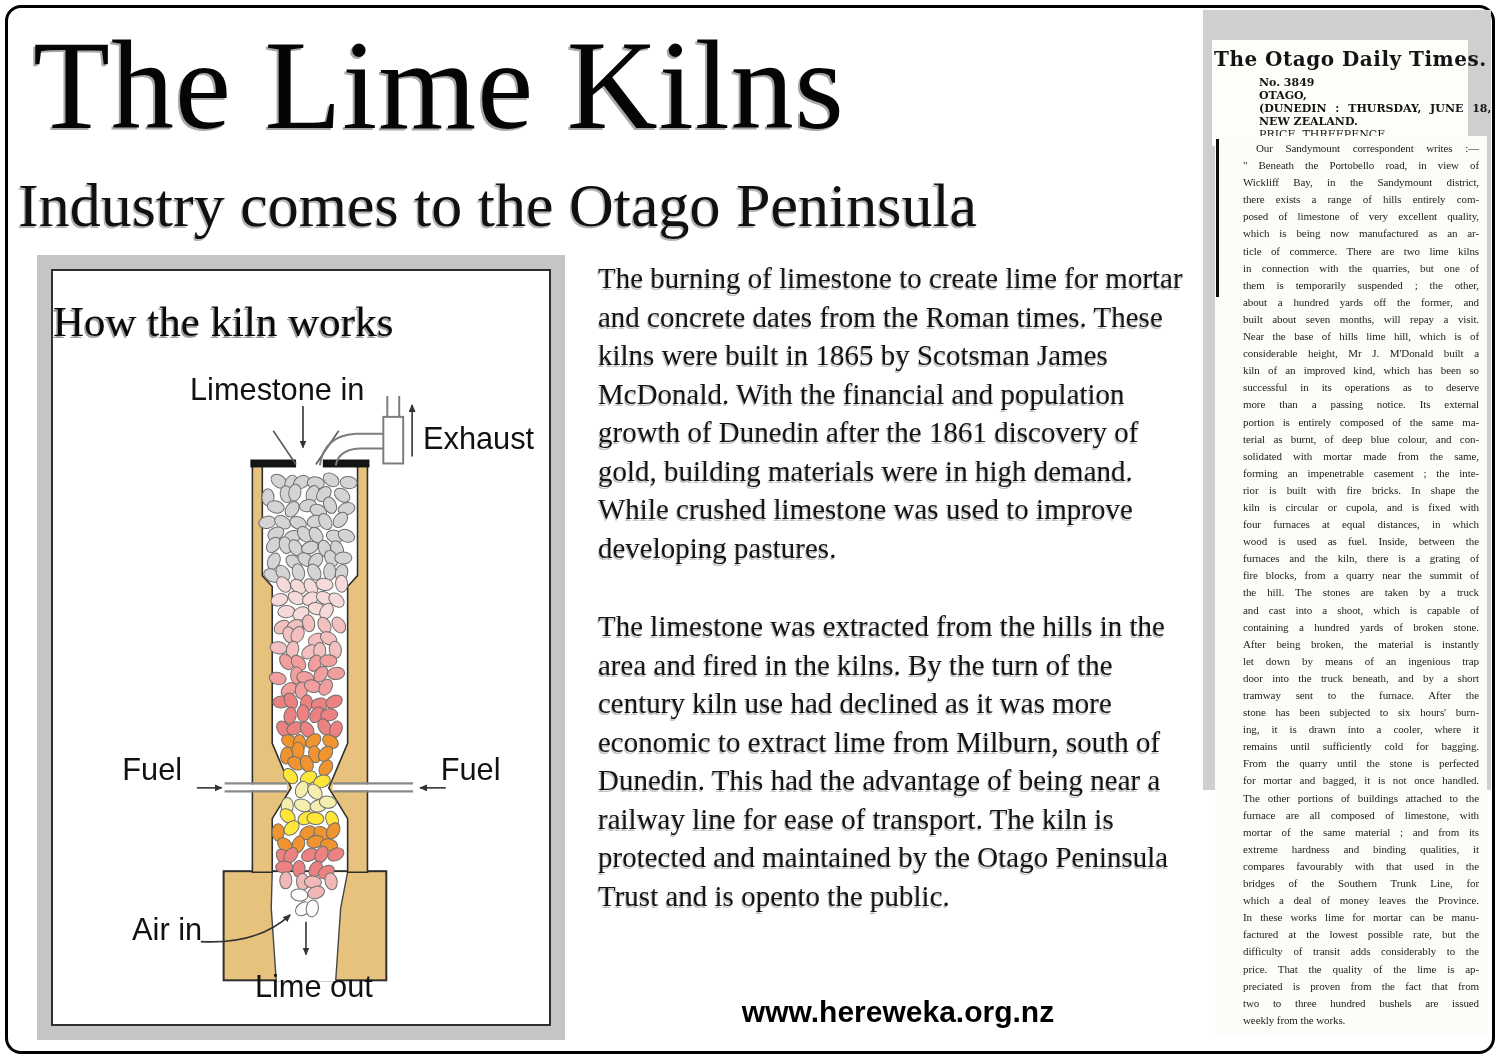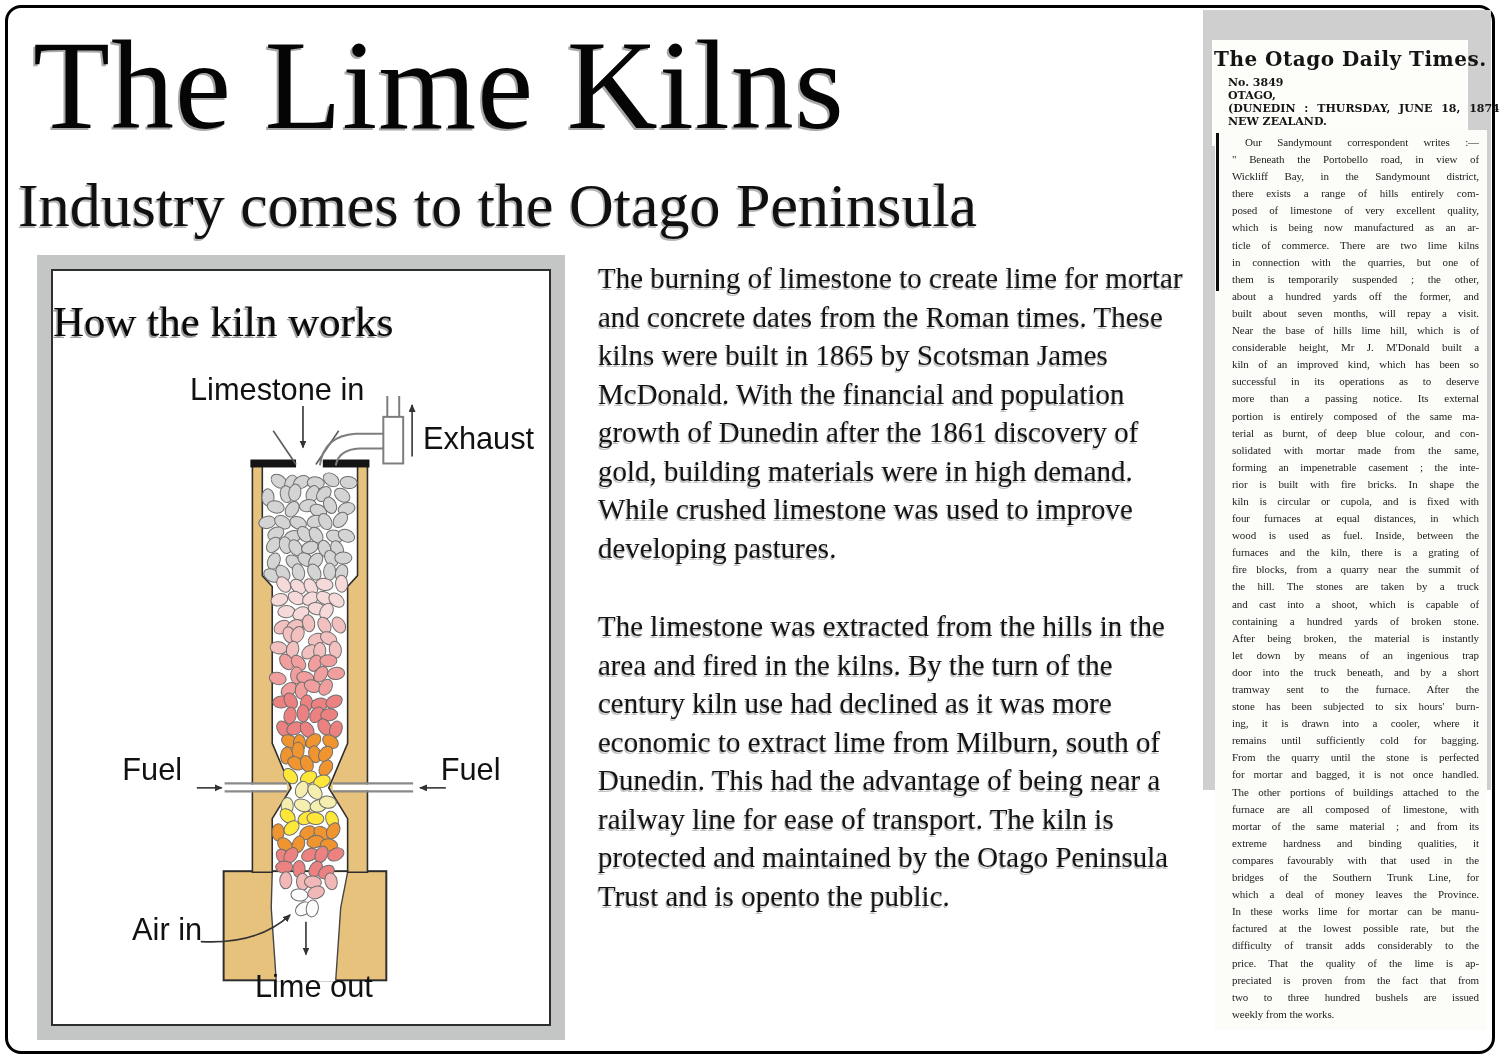--- a/index.html
+++ b/index.html
@@ -24,25 +24,25 @@
   .bodytext{position:absolute;left:598px;top:259px;width:600px;color:#141414;}
   .bodytext p{margin:0 0 40px 0;font-size:29px;line-height:38.5px;text-shadow:-1px 1.5px 0 #c2c2c2;}
   .website{position:absolute;left:598px;top:995px;width:600px;text-align:center;
            font-family:"Liberation Sans",sans-serif;font-weight:bold;font-size:30px;color:#000;}
 
   
   .clipping{position:absolute;left:1203px;top:10px;width:288px;height:780px;background:#cfcfcf;}
   .masthead{position:absolute;left:9px;top:30px;width:256px;height:106px;background:#fdfdfa;
             font-family:"DejaVu Serif",serif;color:#141414;}
   .np-title{text-align:center;font-size:20px;font-weight:bold;letter-spacing:.5px;margin:7px 2px 5px 2px;white-space:nowrap;}
-  .np-meta{padding-left:16px;font-size:11px;line-height:13px;font-weight:bold;white-space:nowrap;}
+  .np-meta{padding-left:16px;font-size:11px;line-height:13px;font-weight:bold;white-space:nowrap;margin-left:31px;}
   .np-dateline{word-spacing:5px;}
   .np-price{font-weight:normal;}
-  .article{position:absolute;left:12px;top:120px;width:272px;height:900px;background:#fcfcf9;
-           box-sizing:border-box;padding:4px 8px 4px 17px;}
+  .article{position:absolute;left:12px;top:126px;width:272px;height:900px;background:#fcfcf9;
+           box-sizing:border-box;padding:4px 8px 4px 28px;}
   .article-rule{position:absolute;left:1px;top:3px;width:3px;height:158px;background:#0c0c0c;}
   .np-line{font-family:"Liberation Serif",serif;font-size:11px;line-height:17.1px;color:#1c1c1c;
            letter-spacing:-0.1px;text-align:justify;text-align-last:justify;overflow:hidden;white-space:nowrap;}
   .np-line.indent{padding-left:13px;}
   .np-line.noj{text-align-last:left;}
 </style>
 </head>
 <body>
 
 <div class="stage">
@@ -259,20 +259,21 @@
         <text class="diag-label" x="314" y="1000" text-anchor="middle">Lime out</text>
       </svg>
       <div class="panel-title">How the kiln works</div>
     </div>
   </div>
 
   <div class="bodytext">
     <p>The burning of limestone to create lime for mortar and concrete dates from the Roman times. These kilns were built  in 1865 by Scotsman James McDonald. With the financial and population growth of Dunedin after the 1861 discovery of gold, building materials were in high demand. While crushed limestone was used to improve developing pastures.</p>
     <p>The limestone was extracted from the hills in the area and fired in the kilns. By the turn of the century kiln use had declined as it was more economic to extract lime from Milburn, south of Dunedin. This had the advantage of being near a railway line for ease of transport. The kiln is protected and maintained by the Otago Peninsula Trust and is opento the public.</p>
   </div>
+  <div class="website">www.hereweka.org.nz</div>
 
   <div class="clipping">
     <div class="masthead">
       <div class="np-title">The Otago Daily Times.</div>
       <div class="np-meta">No. 3849</div>
       <div class="np-meta">OTAGO,</div>
       <div class="np-meta np-dateline">(DUNEDIN : THURSDAY, JUNE 18, 1874.)</div>
       <div class="np-meta">NEW ZEALAND.</div>
       <div class="np-meta np-price">PRICE, THREEPENCE.</div>
     </div>

